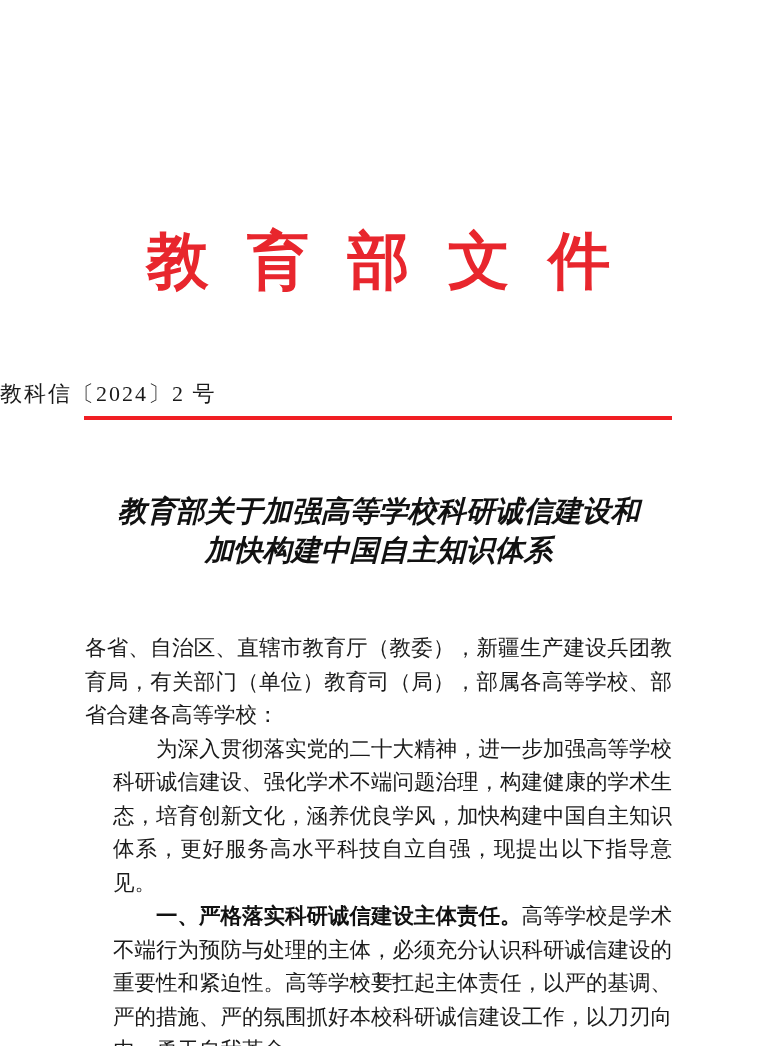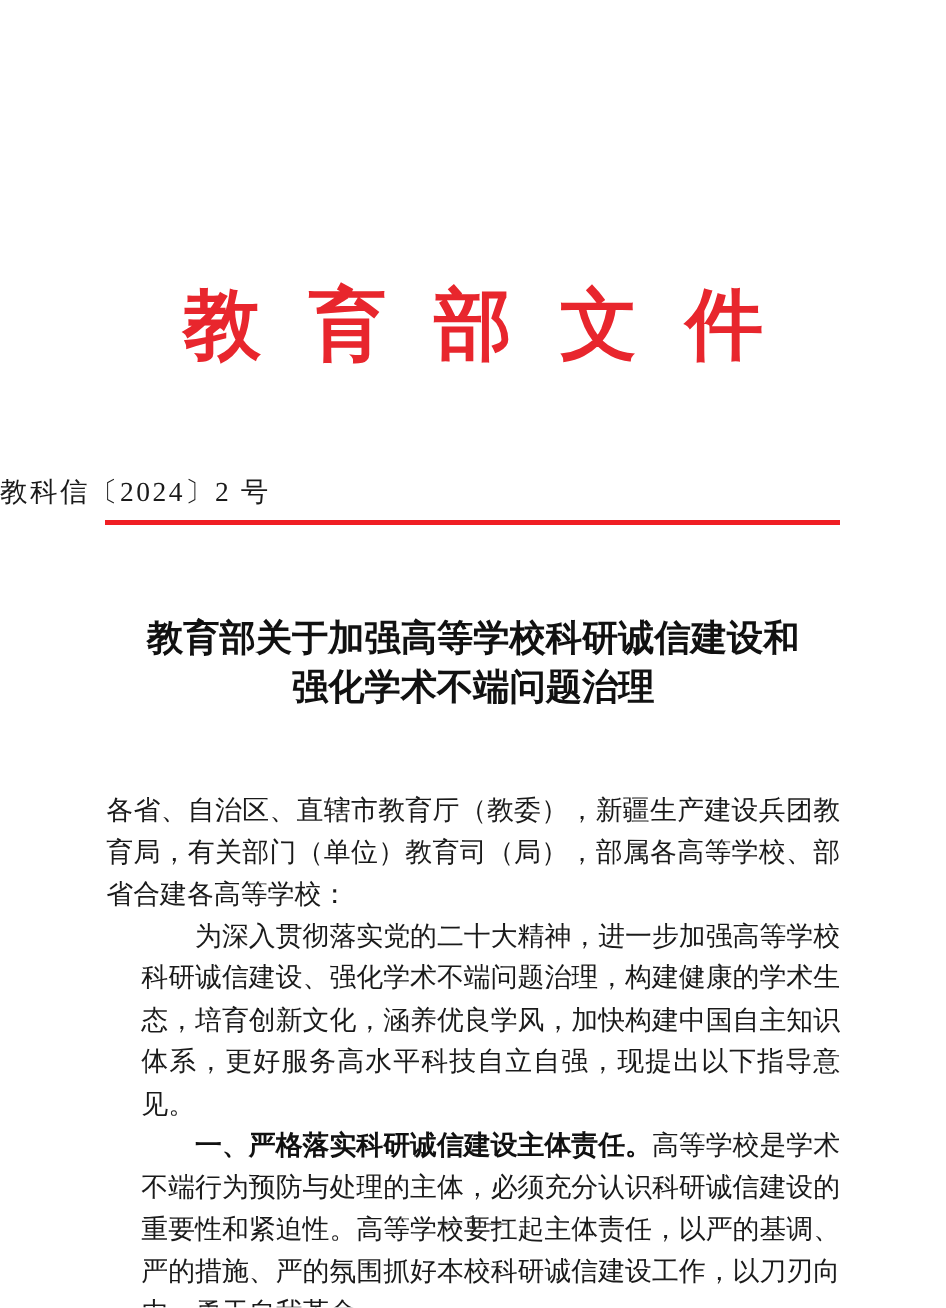--- a/index.html
+++ b/index.html
@@ -55,20 +55,21 @@
     width: 100%;
     margin: 0;
     text-align: center;
     font-size: 29px;
     font-weight: bold;
     line-height: 39px;
     color: #111111;
   }
   .title .title-line {
     display: block;
+    font-style: italic;
   }
   .content {
     position: absolute;
     top: 632px;
     left: 85px;
     width: 587px;
     font-size: 21.5px;
     line-height: 33.5px;
     text-align: justify;
     text-justify: inter-character;
@@ -103,21 +104,21 @@
 <div class="page">
 
   <div class="header">教育部文件</div>
 
   <div class="doc-number">教科信〔2024〕2 号</div>
 
   <div class="red-rule"></div>
 
   <h1 class="title">
     <span class="title-line">教育部关于加强高等学校科研诚信建设和</span>
-    <span class="title-line">强化学术不端问题治理</span>
+    <span class="title-line">加快构建中国自主知识体系</span>
   </h1>
 
   <div class="content">
     <p class="salutation">各省、自治区、直辖市教育厅（教委），新疆生产建设兵团教育局，有关部门（单位）教育司（局），部属各高等学校、部省合建各高等学校：</p>
     <p class="indent">为深入贯彻落实党的二十大精神，进一步加强高等学校科研诚信建设、强化学术不端问题治理，构建健康的学术生态，培育创新文化，涵养优良学风，加快构建中国自主知识体系，更好服务高水平科技自立自强，现提出以下指导意见。</p>
     <p class="indent"><strong class="section-head">一、严格落实科研诚信建设主体责任。</strong><span>高等学校是学术不端行为预防与处理的主体，必须充分认识科研诚信建设的重要性和紧迫性。高等学校要扛起主体责任，以严的基调、严的措施、严的氛围抓好本校科研诚信建设工作，以刀刃向内、勇于自我革命</span></p>
   </div>
 
   <div class="page-number">— 1 —</div>
 

